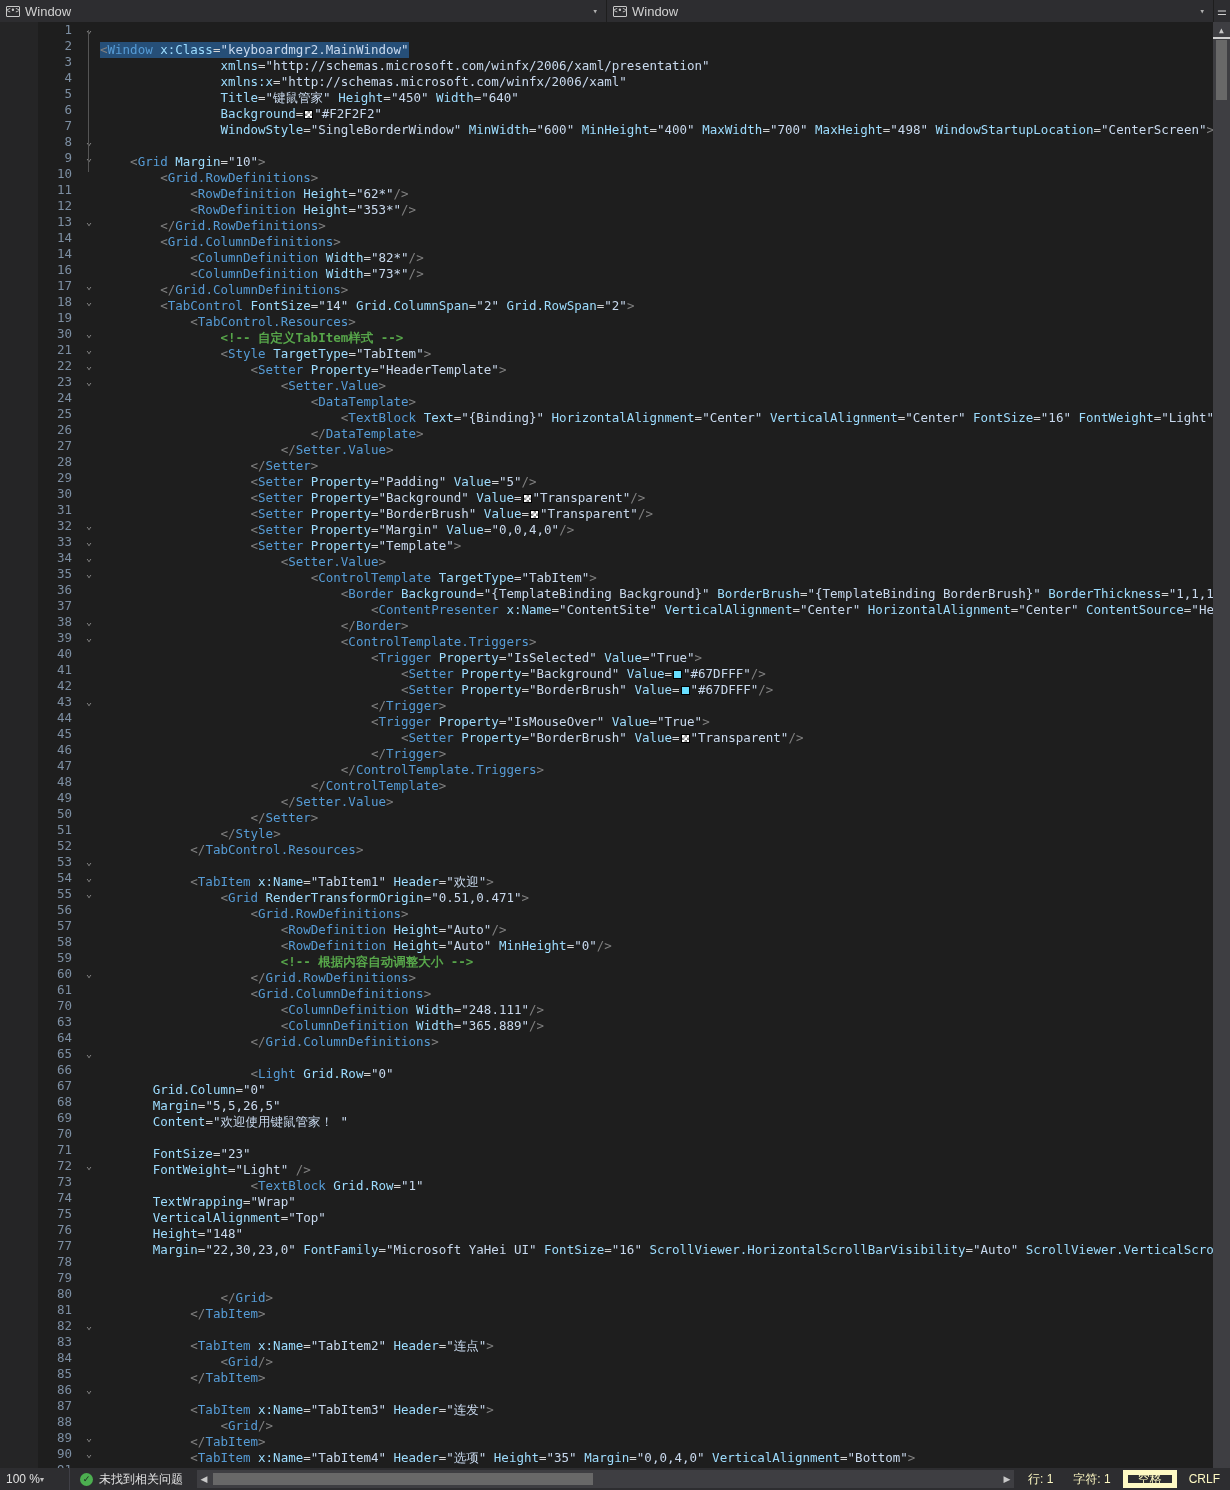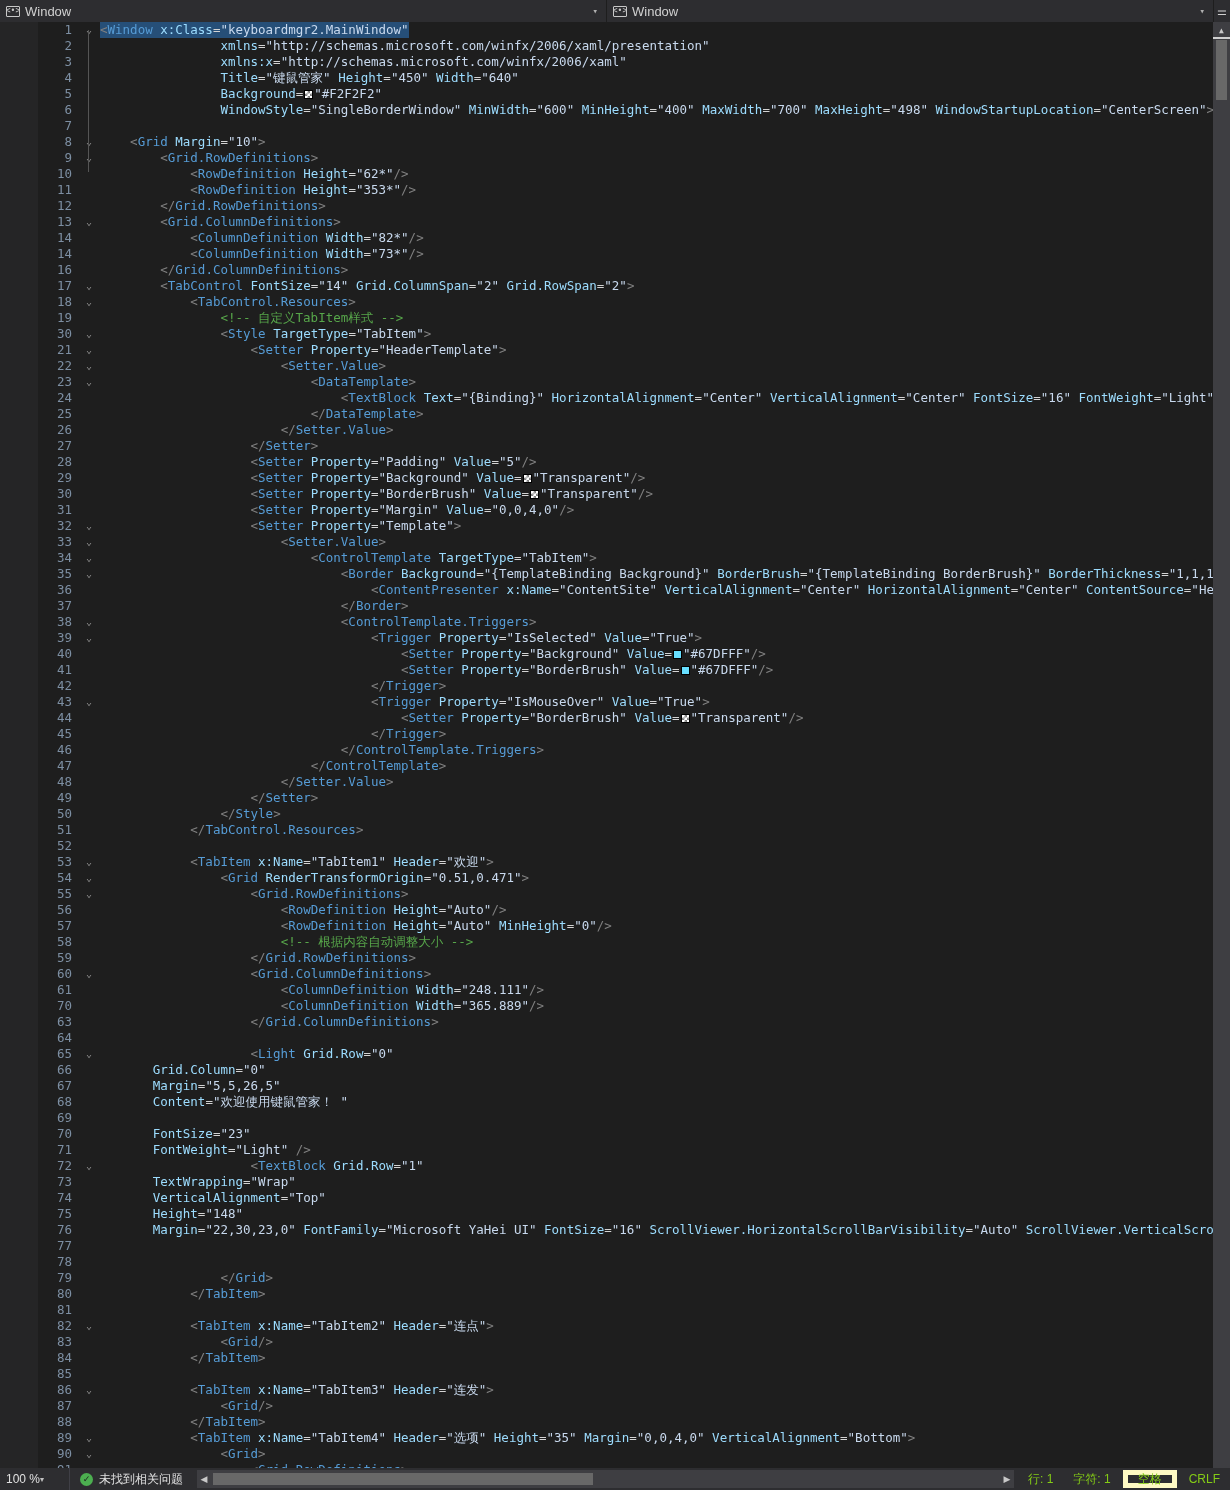--- a/index.html
+++ b/index.html
@@ -59,20 +59,21 @@
     text-align: right; padding-right: 6px;
     background: #1e1e1e;
   }
   .foldcol {
     width: 22px; flex: 0 0 22px;
     position: relative; background: #1e1e1e;
   }
   .codecol {
     flex: 1 1 auto; position: relative; background: #1e1e1e;
     overflow: hidden;
+    margin-top: 20px;
   }
 
   .ln, .fold, .code-line {
     height: 16px; line-height: 16px;
     font-size: 12.5px; white-space: pre;
     font-family: "DejaVu Sans Mono", "Liberation Mono", monospace;
   }
   .ln { color: #7d8fa3; }
   .fold { color: #9b9b9b; text-align: center; font-size: 10px; }
   .code-line { color: #d4d4d4; }
@@ -83,21 +84,21 @@
     background: #555;
   }
 
   
   .sel-line { background: #264f78; display: inline-block; }
 
   
   .punc  { color: #808080; }
   .tag   { color: #569cd6; }
   .attr  { color: #9cdcfe; }
-  .cmt   { color: #57a64a; }
+  .cmt   { color: #57a64a; font-weight: bold; }
   .eq    { color: #d4d4d4; }
   .qstr  { color: #c8d9ee; }
 
   .swatch {
     display: inline-block; width: 9px; height: 9px;
     vertical-align: -1px; margin: 0 1px;
     border: 1px solid #000;
   }
   .sw-cyan { background: #67dfff; }
   .sw-trans {
@@ -161,21 +162,21 @@
   .harrow-r { margin-left: auto; }
   .hthumb {
     position: absolute; left: 16px; top: 3px; width: 380px; height: 12px;
     background: #686868;
   }
   .status-right {
     display: flex; align-items: center; height: 22px;
   }
   .status-cell {
     padding: 0 10px; height: 22px; display: flex; align-items: center;
-    color: #84cc16;
+    color: #fef9c3;
   }
   .status-cell.boxed { border: 5px solid #fef9c3; height: 18px; margin: 0 2px; }
 </style>
 </head>
 <body>
 
 <div class="tabstrips">
   <div class="tabstrip left">
     <div class="tab-doc">
       <span class="xaml-icon">&lt;•&gt;</span>

